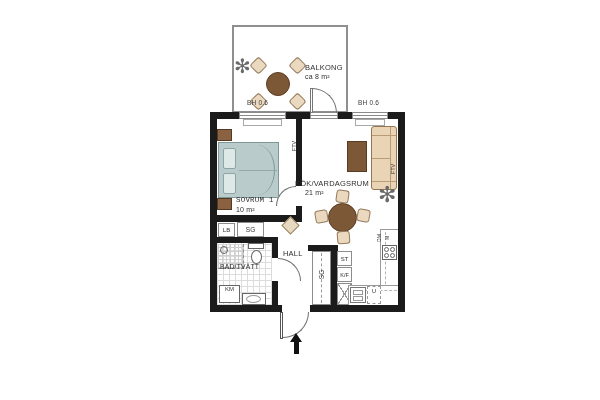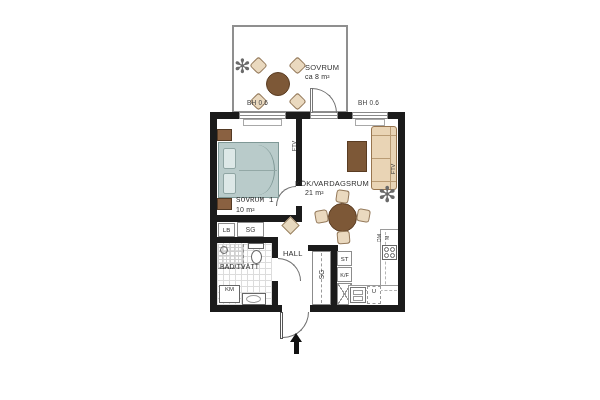--- a/index.html
+++ b/index.html
@@ -39,21 +39,21 @@
 
 <div id="canvas">
 
   <div class="abs" style="left:232px;top:25px;width:116px;height:88px;border:2px solid #8f8f8f;box-sizing:border-box;background:#fff;"></div>
   <div class="plant" style="left:234px;top:56px;">✻</div>
   <div class="wood" style="left:266px;top:72px;width:24px;height:24px;border-radius:50%;"></div>
   <div class="chair" style="left:252px;top:59px;transform:rotate(45deg);"></div>
   <div class="chair" style="left:291px;top:59px;transform:rotate(45deg);"></div>
   <div class="chair" style="left:252px;top:95px;transform:rotate(45deg);"></div>
   <div class="chair" style="left:291px;top:95px;transform:rotate(45deg);"></div>
-  <div class="txt" style="left:305px;top:63px;">SOVRUM</div>
+  <div class="txt" style="left:305px;top:63px;">BALKONG</div>
   <div class="txt txt-area" style="left:305px;top:73px;">ca 8 m²</div>
   <div class="txt txt-bh" style="left:247px;top:99px;">BH 0.6</div>
   <div class="txt txt-bh" style="left:358px;top:99px;">BH 0.6</div>
 
   <div class="wall" style="left:210px;top:112px;width:29px;height:7px;"></div>
   <div class="wall" style="left:286px;top:112px;width:24px;height:7px;"></div>
   <div class="wall" style="left:338px;top:112px;width:14px;height:7px;"></div>
   <div class="wall" style="left:388px;top:112px;width:17px;height:7px;"></div>
   <div class="wall" style="left:210px;top:305px;width:72px;height:7px;"></div>
   <div class="wall" style="left:310px;top:305px;width:95px;height:7px;"></div>

